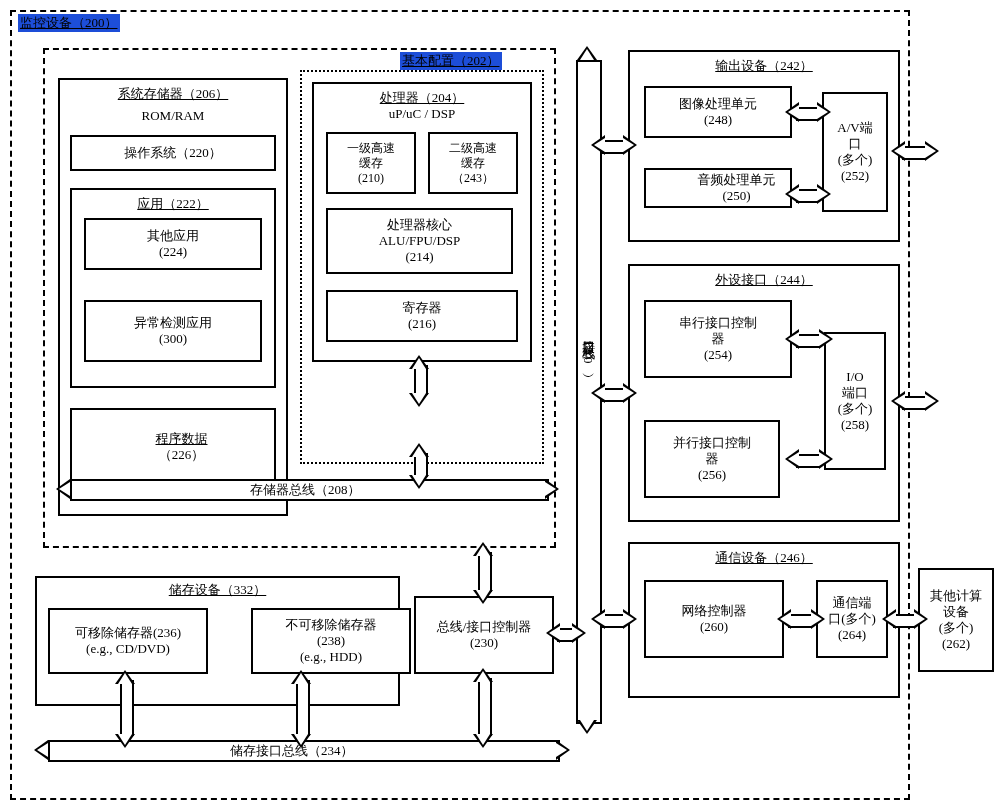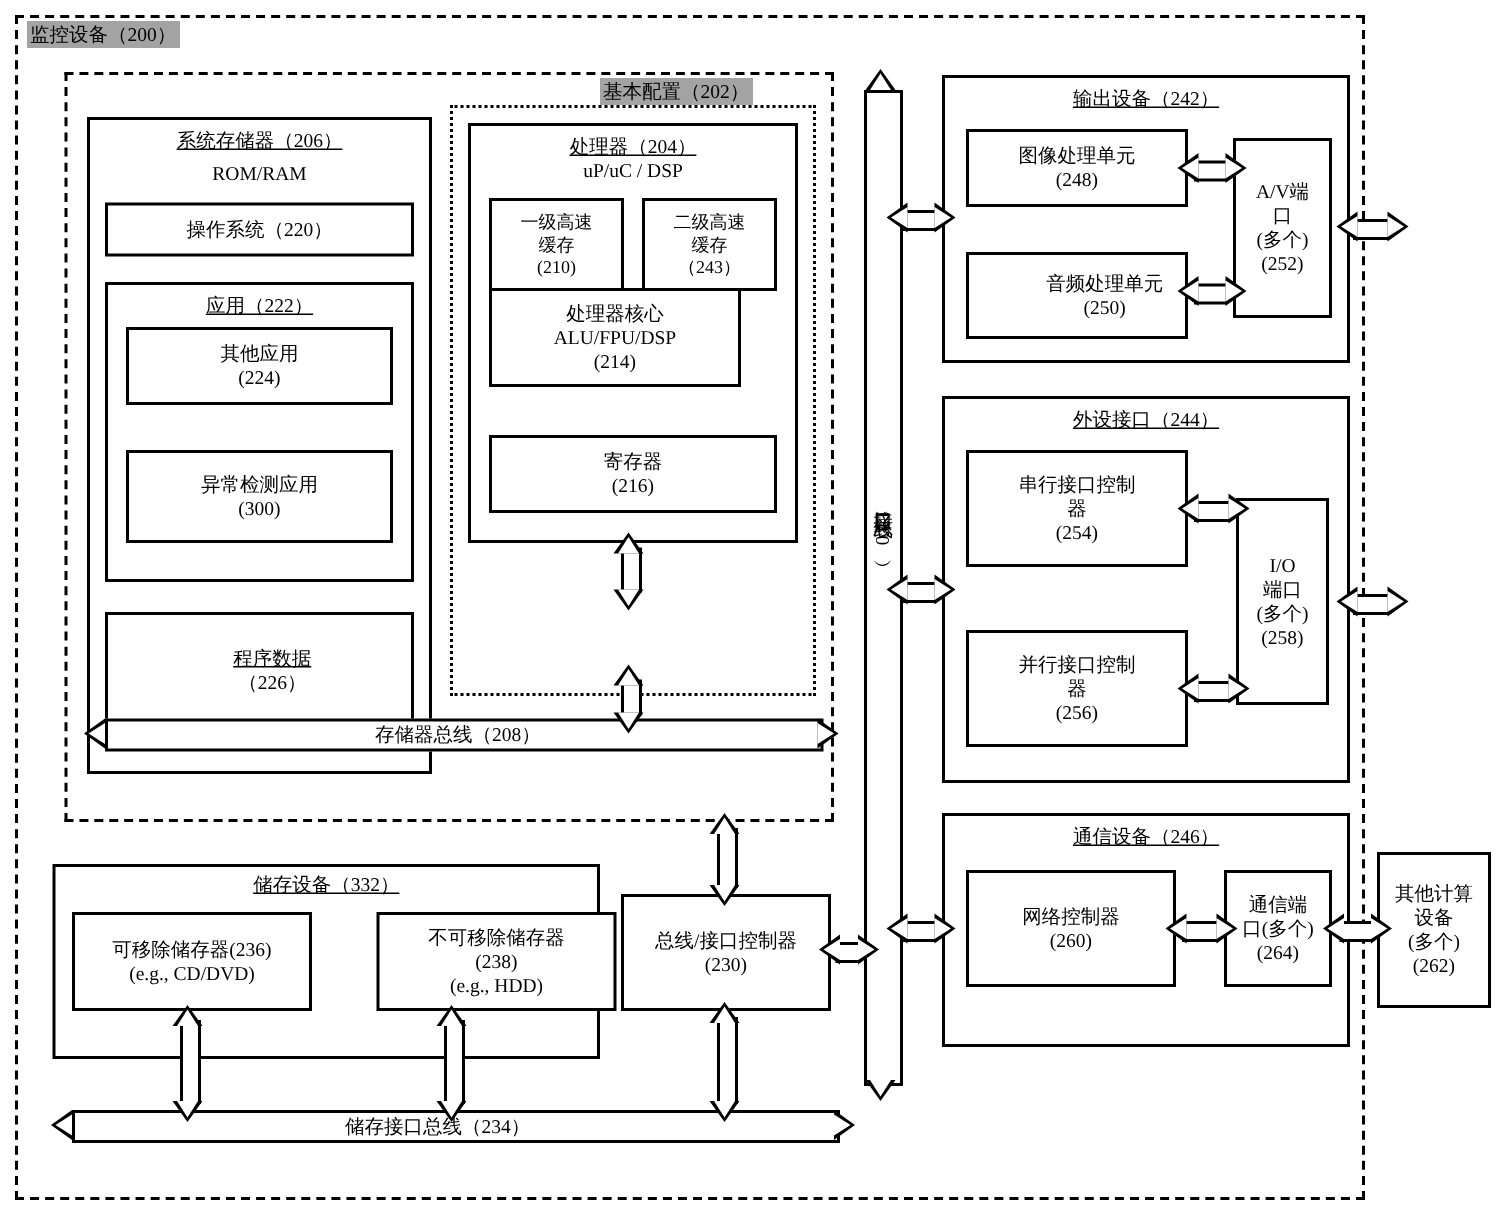--- a/index.html
+++ b/index.html
@@ -38,21 +38,22 @@
     text-decoration: underline;
     font-weight: normal;
   }
   .dashed {
     position: absolute;
     border: 2px dashed #000;
     box-sizing: border-box;
   }
   .label-title {
     position: absolute;
-    background: #a3a3a3;
+    text-decoration: underline;
+    background: #1d4ed8;
     padding: 0 2px;
   }
   .hbody { 
     position: absolute;
     border-top: 2px solid #000;
     border-bottom: 2px solid #000;
     height: 10px;
     background: #fff;
     box-sizing: content-box;
   }
@@ -124,21 +125,21 @@
   <div class="box" style="left:326px; top:132px; width:90px; height:62px; font-size:12px;">
     <span>一级高速</span>
     <span>缓存</span>
     <span>(210)</span>
   </div>
   <div class="box" style="left:428px; top:132px; width:90px; height:62px; font-size:12px;">
     <span>二级高速</span>
     <span>缓存</span>
     <span>（243）</span>
   </div>
-  <div class="box" style="left:326px; top:192px; width:168px; height:66px;justify-content:center;">
+  <div class="box" style="left:326px; top:208px; width:187px; height:66px;justify-content:center;">
     <span>处理器核心</span>
     <span>ALU/FPU/DSP</span>
     <span>(214)</span>
   </div>
   <div class="box" style="left:326px; top:290px; width:192px; height:52px;">
     <span>寄存器</span>
     <span>(216)</span>
   </div>
 
   <div class="vbody" style="left:414px; top:365px; height:30px;"></div>
@@ -199,21 +200,21 @@
   <div class="tri-left" style="left:546px; top:623px;"></div>
   <div class="tri-right" style="left:572px; top:623px;"></div>
 
   <div class="box" style="left:628px; top:50px; width:272px; height:192px; justify-content:flex-start; padding-top:6px;">
     <span class="title">输出设备（242）</span>
   </div>
   <div class="box" style="left:644px; top:86px; width:148px; height:52px;">
     <span>图像处理单元</span>
     <span>(248)</span>
   </div>
-  <div class="box" style="left:644px; top:168px; width:148px; height:58px;padding-left:41px;">
+  <div class="box" style="left:644px; top:168px; width:148px; height:40px;padding-left:41px;">
     <span>音频处理单元</span>
     <span>(250)</span>
   </div>
   <div class="box" style="left:822px; top:92px; width:66px; height:120px;">
     <span>A/V端</span>
     <span>口</span>
     <span>(多个)</span>
     <span>(252)</span>
   </div>
 
@@ -225,21 +226,21 @@
   <div class="tri-right" style="left:817px; top:184px;"></div>
 
   <div class="box" style="left:628px; top:264px; width:272px; height:258px; justify-content:flex-start; padding-top:6px;">
     <span class="title">外设接口（244）</span>
   </div>
   <div class="box" style="left:644px; top:300px; width:148px; height:78px;">
     <span>串行接口控制</span>
     <span>器</span>
     <span>(254)</span>
   </div>
-  <div class="box" style="left:644px; top:420px; width:148px; height:78px;">
+  <div class="box" style="left:644px; top:420px; width:136px; height:78px;">
     <span>并行接口控制</span>
     <span>器</span>
     <span>(256)</span>
   </div>
   <div class="box" style="left:824px; top:332px; width:62px; height:138px;">
     <span>I/O</span>
     <span>端口</span>
     <span>(多个)</span>
     <span>(258)</span>
   </div>

